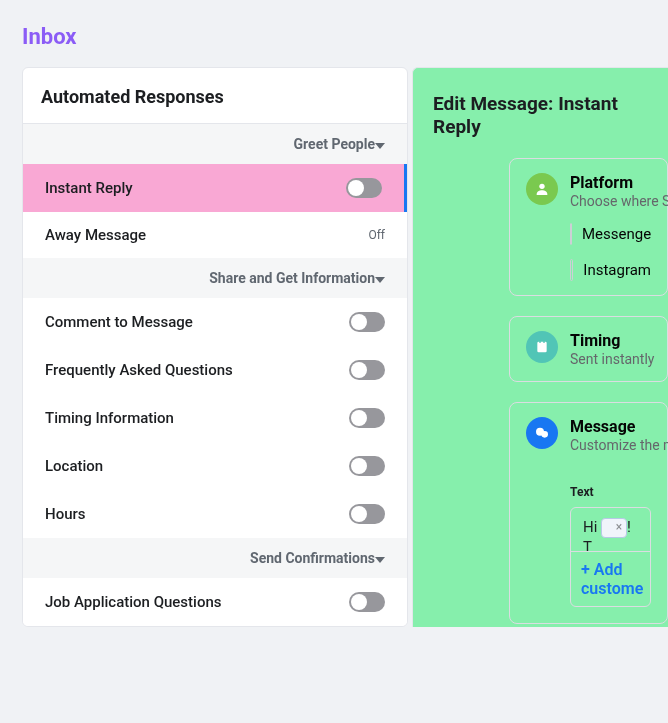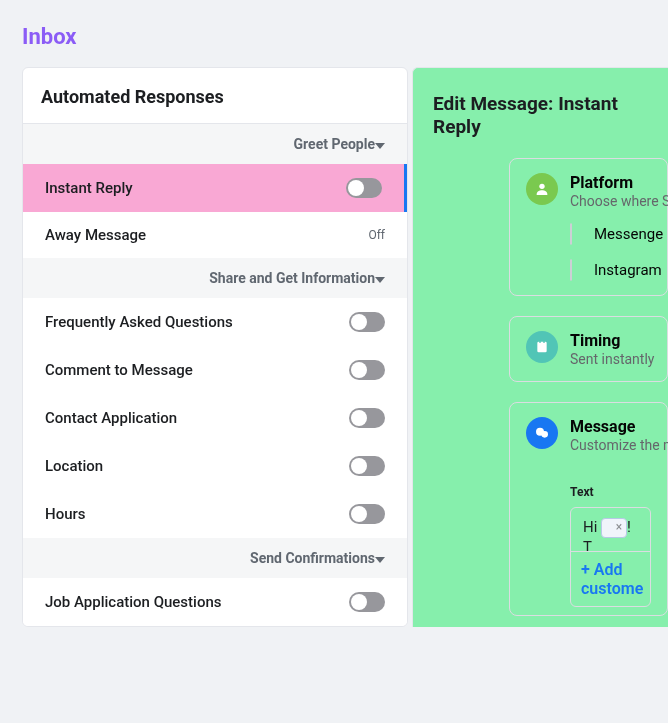--- a/index.html
+++ b/index.html
@@ -117,21 +117,21 @@
       display: flex;
       align-items: center;
       justify-content: center;
       flex-shrink: 0;
     }
     .block-title { font-weight: 700; font-size: 16px; color:#050505; }
     .block-sub { font-size: 14px; color: #65676b; margin-top: 1px; white-space: nowrap; }
     .checkrow {
       display: flex;
       align-items: center;
-      gap: 22px;
+      gap: 10px;
       margin-left: 44px;
       margin-top: 14px;
     }
     .checkbox {
       width: 22px;
       height: 22px;
       border: 1px solid #ccd0d5;
       border-radius: 6px;
       cursor: pointer;
     }
@@ -216,33 +216,33 @@
     <div class="section-header">
       <span>Share and Get Information</span>
       <span>
         <svg width="10" height="6" viewBox="0 0 10 6">
             <path d="M0 0l5 6 5-6z"></path>
           </svg>
       </span>
     </div>
 
     <div class="list-item">
+      <span>Comment to Message</span>
+      <div class="toggle">
+          <div class="knob"></div>
+        </div>
+    </div>
+    <div class="list-item">
       <span>Frequently Asked Questions</span>
       <div class="toggle">
           <div class="knob"></div>
         </div>
     </div>
     <div class="list-item">
-      <span>Comment to Message</span>
-      <div class="toggle">
-          <div class="knob"></div>
-        </div>
-    </div>
-    <div class="list-item">
-      <span>Contact Application</span>
+      <span>Timing Information</span>
       <div class="toggle">
           <div class="knob"></div>
         </div>
     </div>
     <div class="list-item">
       <span>Location</span>
       <div class="toggle">
           <div class="knob"></div>
         </div>
     </div>
@@ -305,21 +305,21 @@
               <rect x="14" y="2" width="2" height="4" fill="#51c5b6"></rect>
             </svg>
         </div>
         <div>
           <div class="block-title">Timing</div>
           <div class="block-sub">Sent instantly</div>
         </div>
       </div>
     </div>
 
-    <div class="block" style="padding-bottom:8px;">
+    <div class="block" style="padding-bottom:16px;">
       <div class="block-top">
         <div class="block-icon icon-blue">
           <svg width="16" height="16" viewBox="0 0 24 24" fill="#fff">
               <circle cx="9" cy="10" r="6"></circle>
               <circle cx="16" cy="14" r="5"></circle>
             </svg>
         </div>
         <div>
           <div class="block-title">Message</div>
           <div class="block-sub">Customize the m</div>

